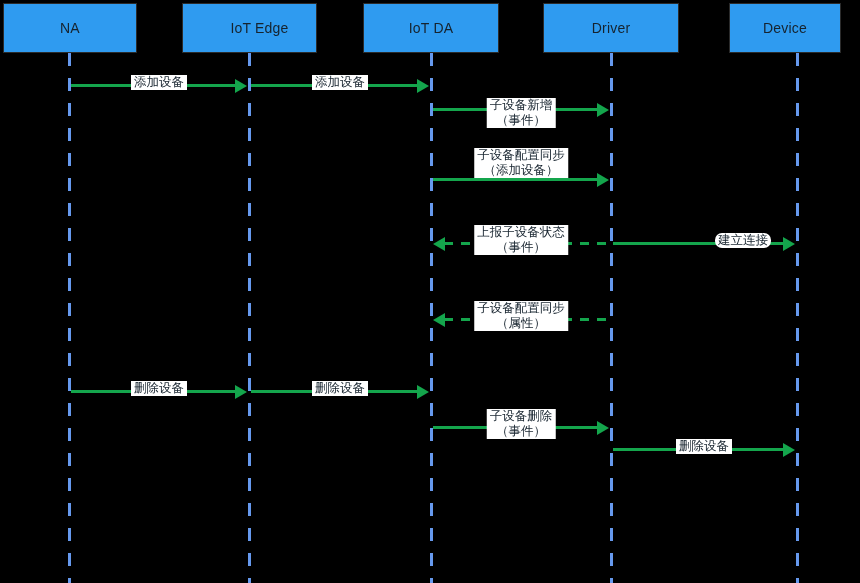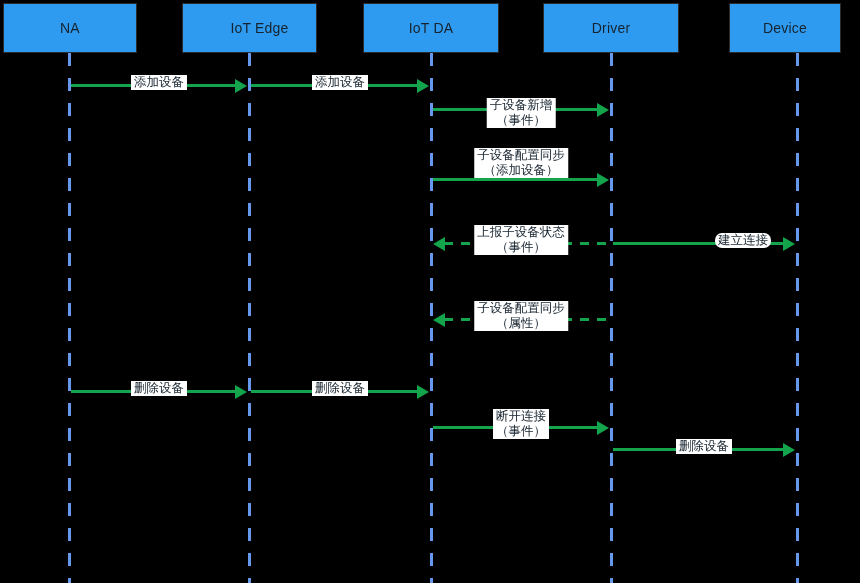--- a/index.html
+++ b/index.html
@@ -151,21 +151,21 @@
         <div class="msg-label" style="left: 159px; top: 381px;"><span>删除设备</span></div>
       </div>
       <div style="position: absolute; left: 0px; top: 0px;">
         <div class="msg-line" style="left: 251px; top: 390px; width: 167px;"></div>
         <div class="arrowhead right" style="top: 384.5px; left: 417px;"></div>
         <div class="msg-label" style="left: 340px; top: 381px;"><span>删除设备</span></div>
       </div>
       <div style="position: absolute; left: 0px; top: 0px;">
         <div class="msg-line" style="left: 433px; top: 426px; width: 165px;"></div>
         <div class="arrowhead right" style="top: 420.5px; left: 597px;"></div>
-        <div class="msg-label" style="left: 521px; top: 409px;"><span>断开连接</span><span class="l2">（事件）</span></div>
+        <div class="msg-label" style="left: 521px; top: 409px;"><span>子设备删除</span><span class="l2">（事件）</span></div>
       </div>
       <div style="position: absolute; left: 0px; top: 0px;">
         <div class="msg-line" style="left: 613px; top: 448px; width: 171px;"></div>
         <div class="arrowhead right" style="top: 442.5px; left: 783px;"></div>
         <div class="msg-label" style="left: 704px; top: 439px;"><span>删除设备</span></div>
       </div>
     </div>
 </div>
 
 </body></html>

